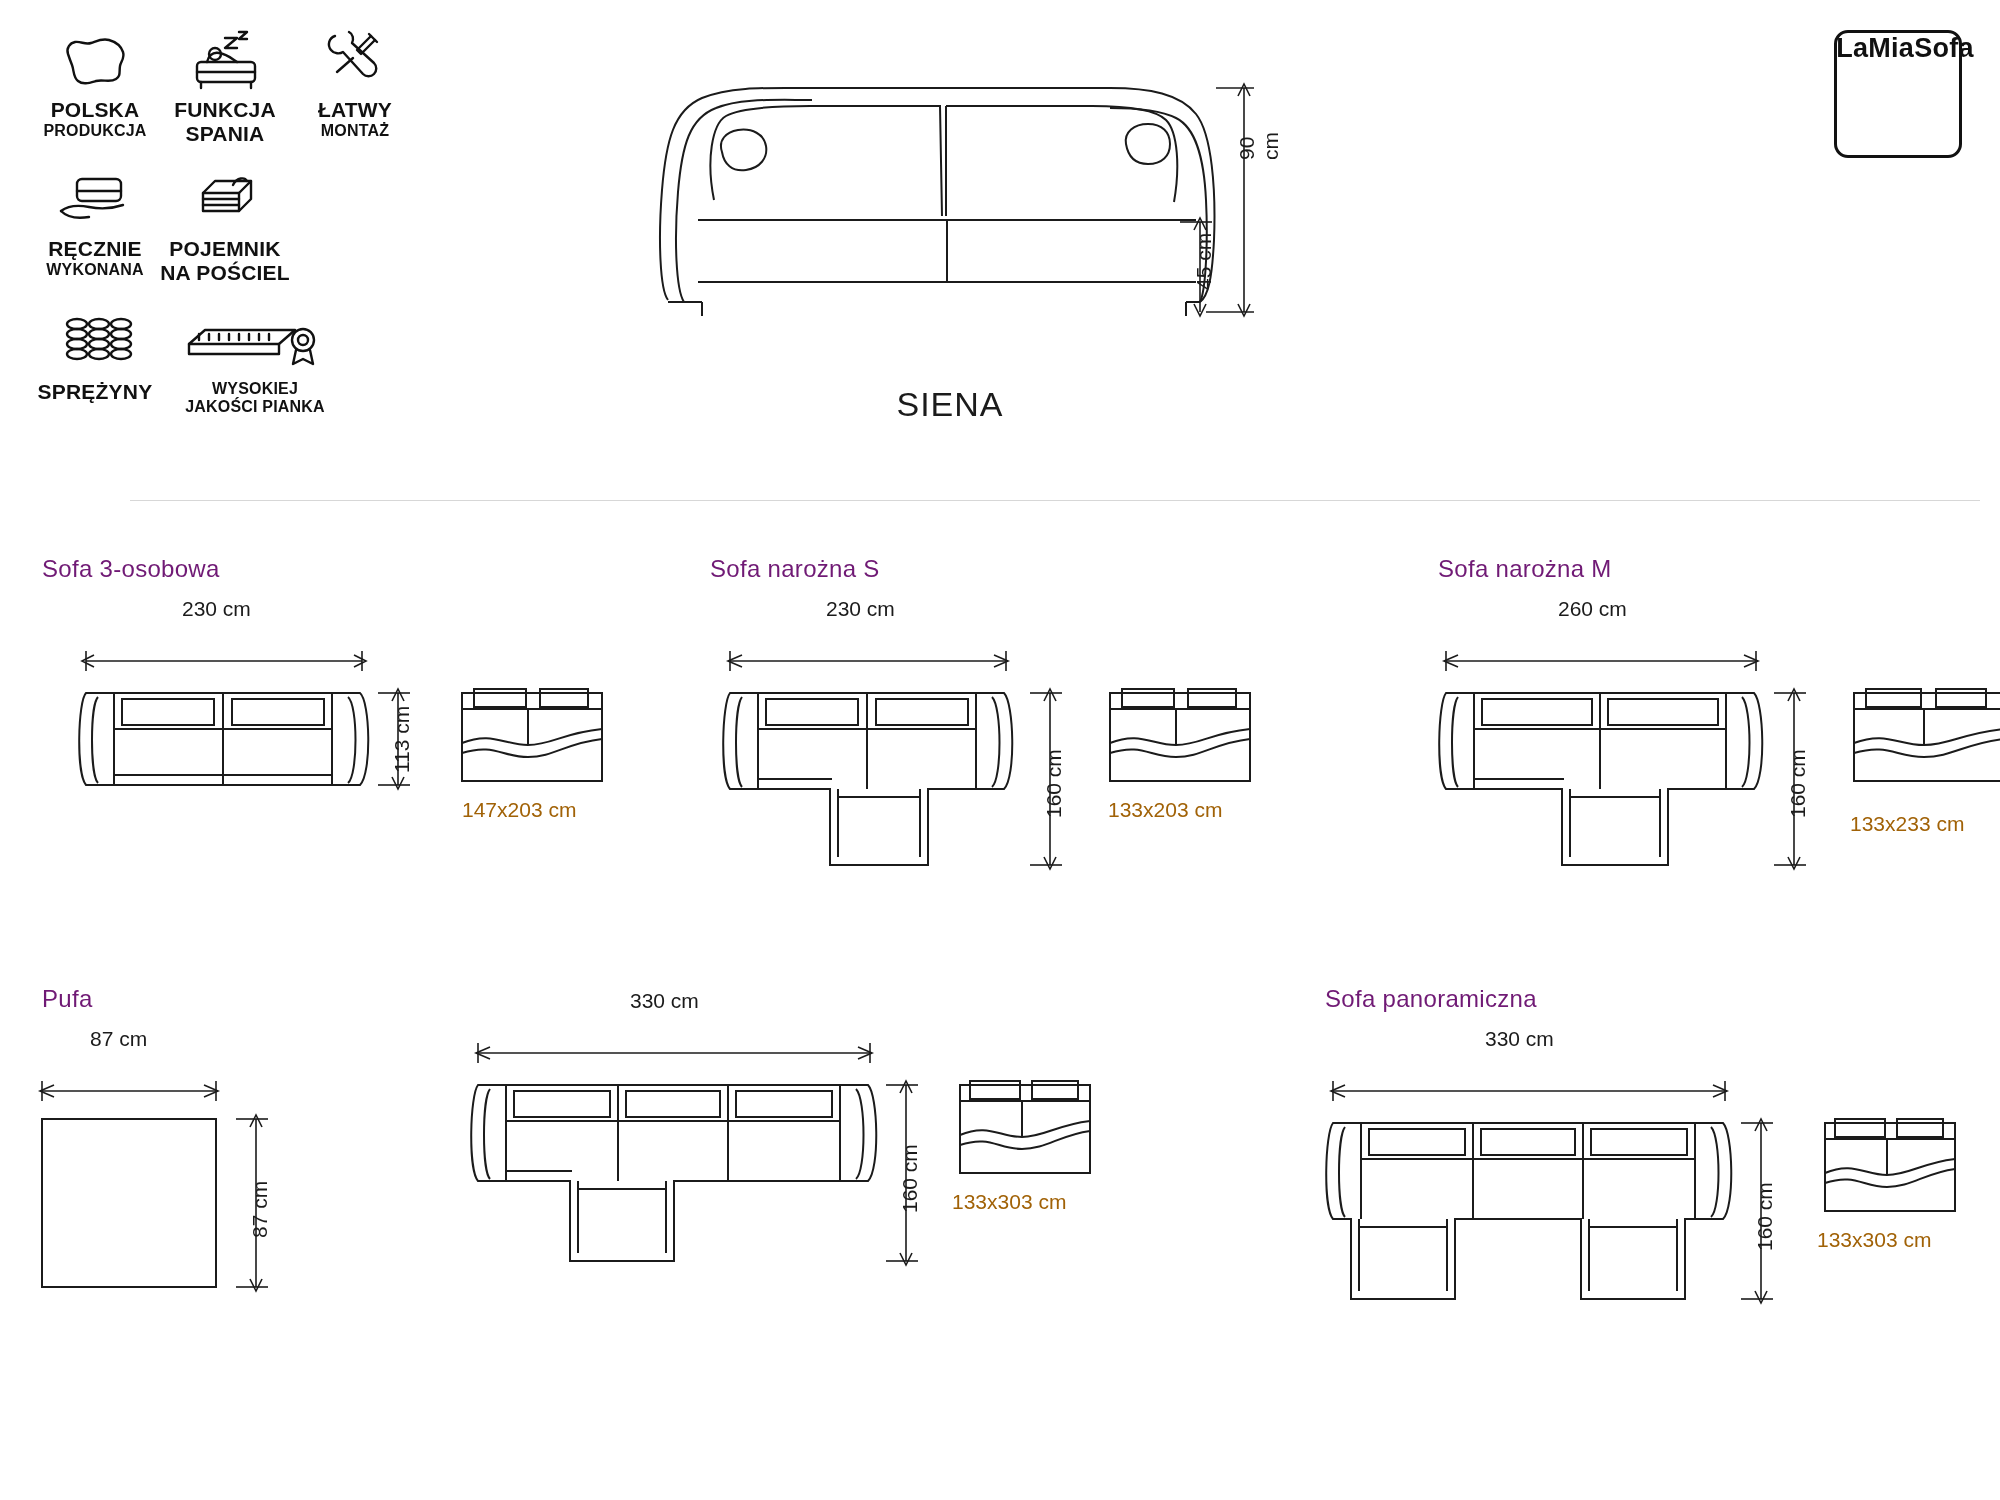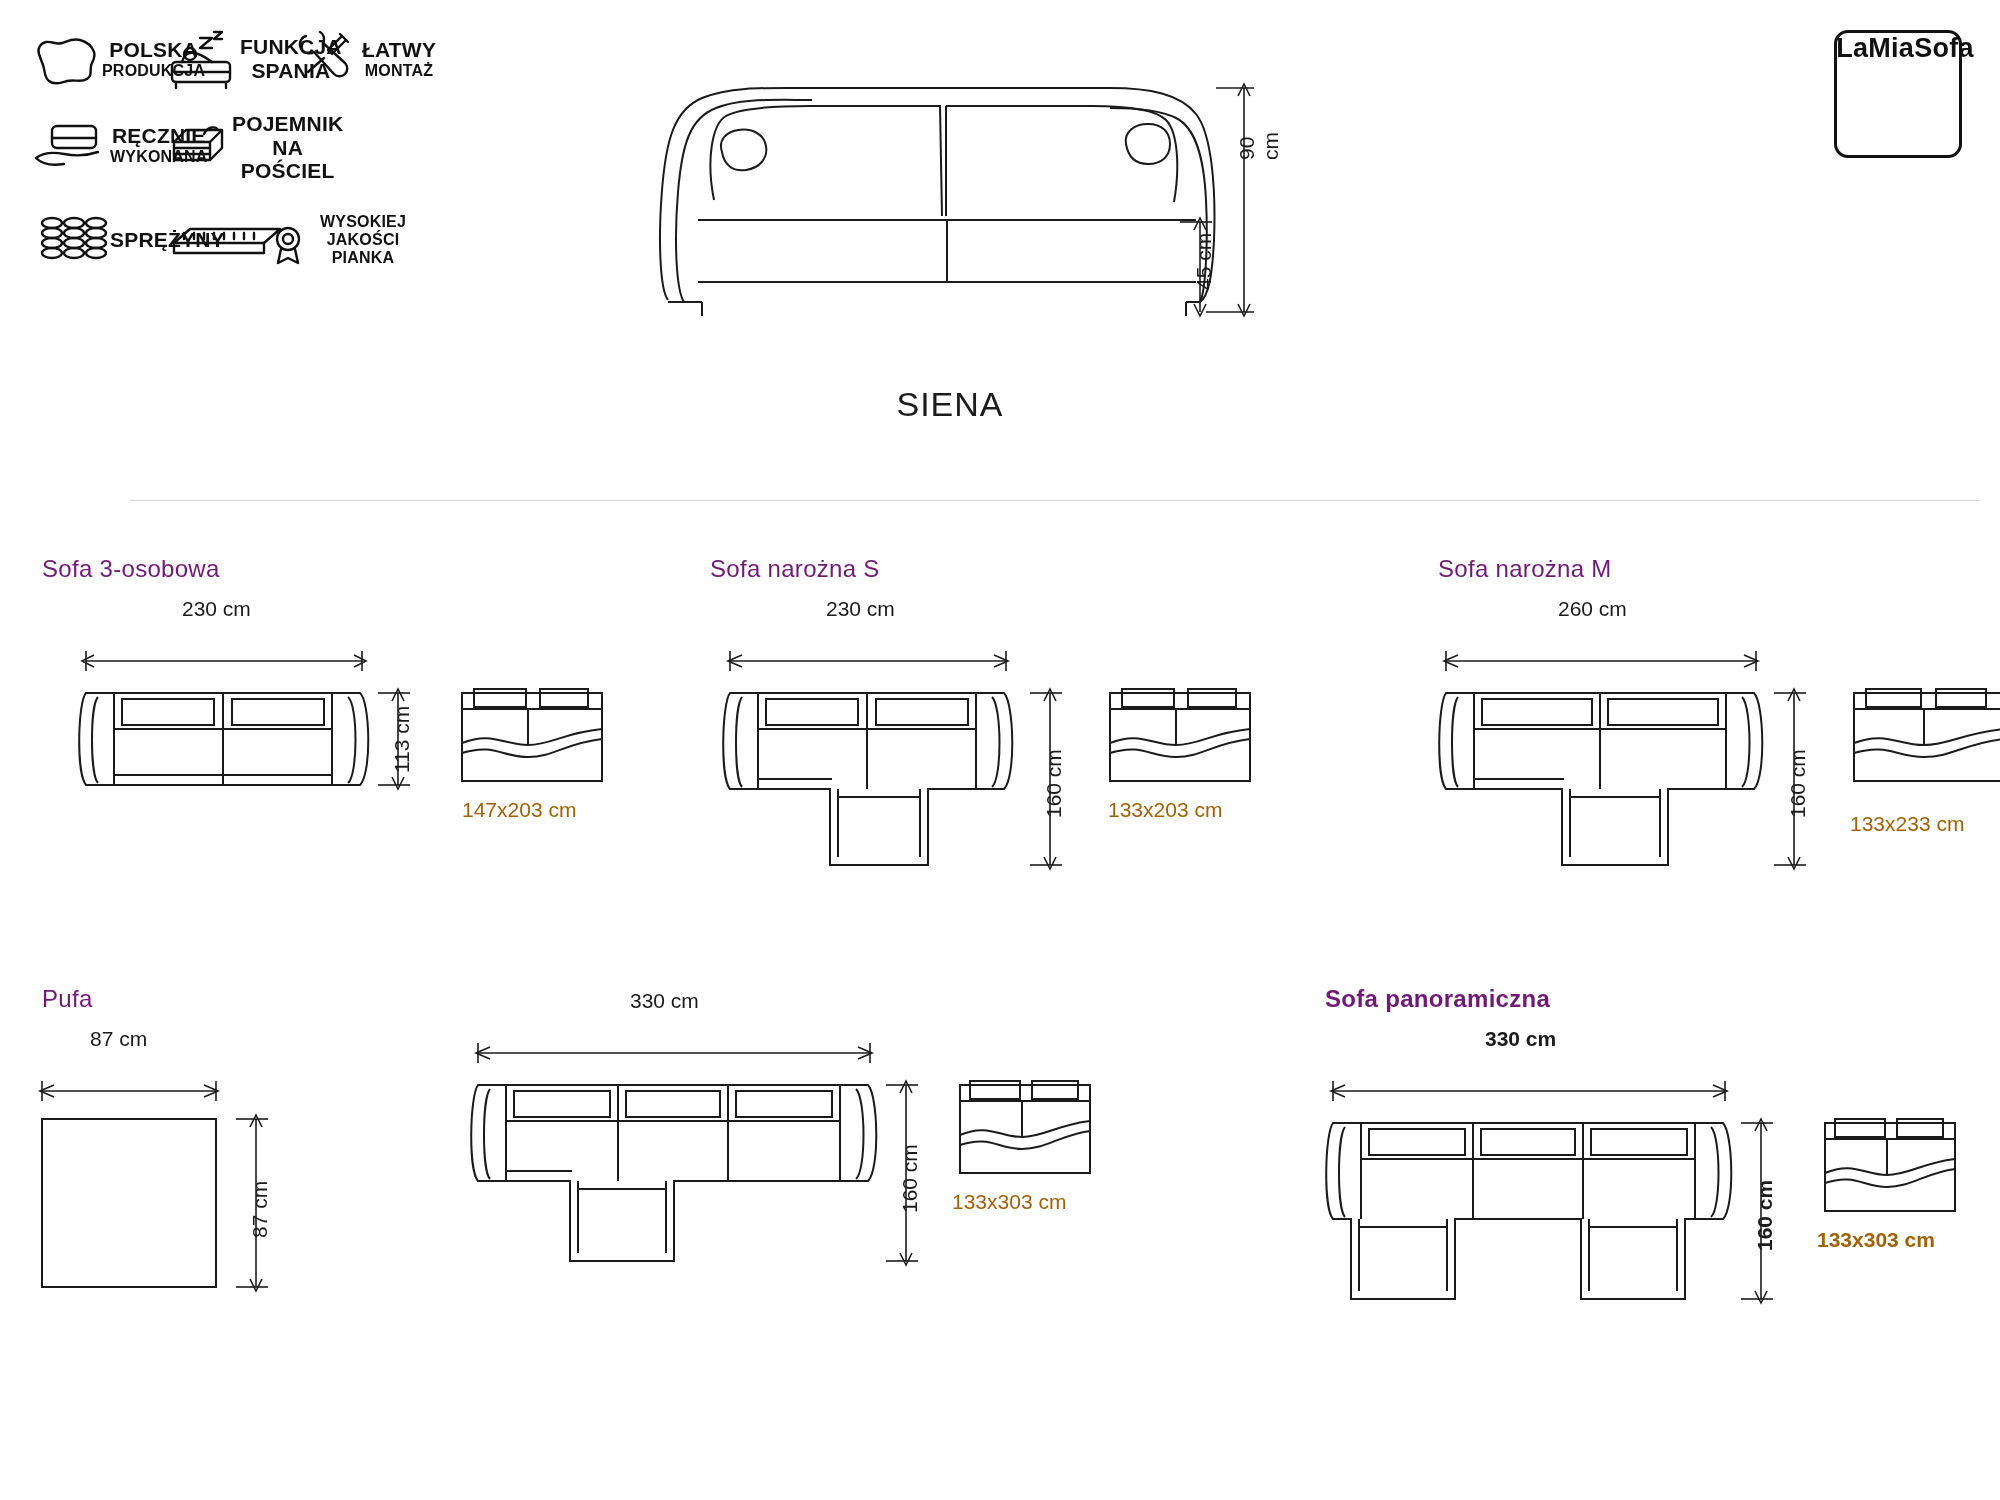--- a/index.html
+++ b/index.html
@@ -27,21 +27,21 @@
     left: 30px;
     top: 20px;
     width: 450px;
   }
   .feature-row {
     display: flex;
     align-items: flex-start;
   }
   .feature {
     display: flex;
-    flex-direction: row;
+    flex-direction: column;
     align-items: center;
     text-align: center;
     width: 130px;
   }
   .feature .ficon {
     height: 72px;
     display: flex;
     align-items: flex-end;
     justify-content: center;
   }
@@ -546,21 +546,21 @@
       </div>
       <div style="position:absolute; left:428px; top:228px; transform:rotate(-90deg); transform-origin:left top;">
         <span class="dimtext">160 cm</span>
       </div>
       <div style="position:absolute; left:482px; top:205px; width:145px;">
         <span class="bedlabel">133x303 cm</span>
       </div>
     </div>
   </div>
 
-  <div class="variant" style="left:1325px; top:985px; width:660px;font-weight:bold;">
+  <div class="variant" style="left:1325px; top:985px; width:660px;">
     <div class="variant-title">Sofa panoramiczna</div>
     <div class="variant-body">
       <svg width="650" height="300" viewBox="0 0 650 300">
         <path class="ln-thin" d="M8 68 L400 68"></path>
         <path class="ln-thin" d="M20 62 L6 68 L20 74"></path>
         <path class="ln-thin" d="M388 62 L402 68 L388 74"></path>
         <path class="ln-thin" d="M8 58 L8 78" stroke-width="1.2"></path>
         <path class="ln-thin" d="M400 58 L400 78" stroke-width="1.2"></path>
 
         <path class="ln" d="M8 100 C0 110 -2 184 8 196 L26 196 L26 276 L130 276 L130 196 L256 196 L256 276 L360 276 L360 196 L398 196 C410 184 408 110 398 100 Z"></path>

